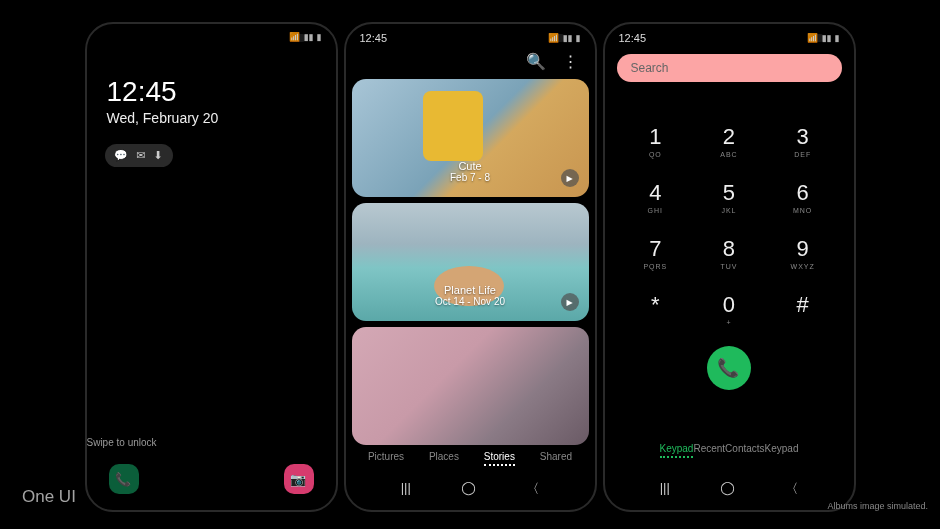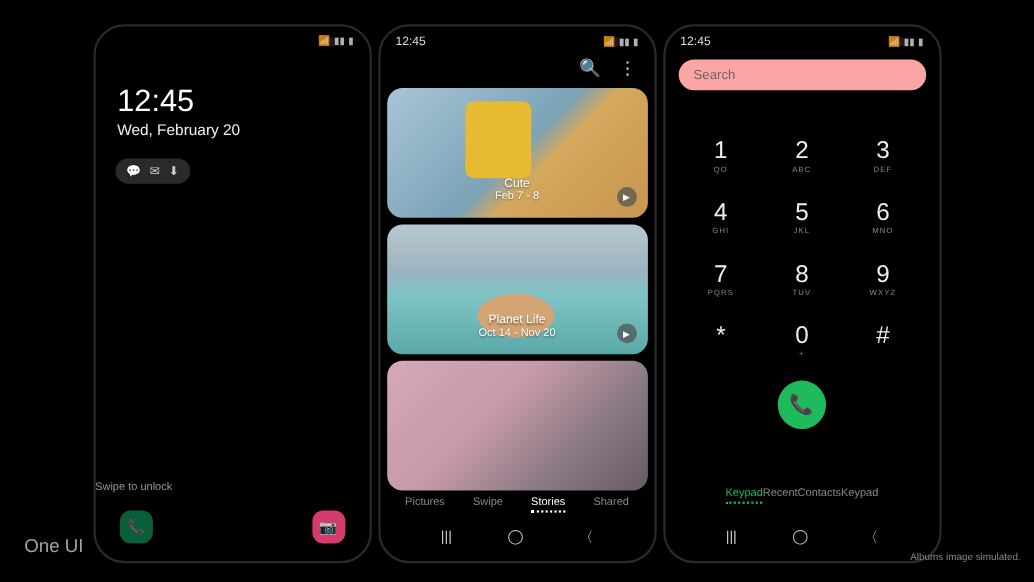--- a/index.html
+++ b/index.html
@@ -101,21 +101,21 @@
         <div class="story-label">
           <div class="story-title">Planet Life</div>
           <div>Oct 14 - Nov 20</div>
         </div>
         <div class="play-btn">▶</div>
       </div>
       <div class="story story3"></div>
     </div>
     <div class="gallery-tabs">
       <span>Pictures</span>
-      <span>Swipe</span>
+      <span>Places</span>
       <span class="active">Stories</span>
       <span>Shared</span>
     </div>
     <div class="nav-bar">
       <span>|||</span>
       <span>◯</span>
       <span>〈</span>
     </div>
   </div>
 

